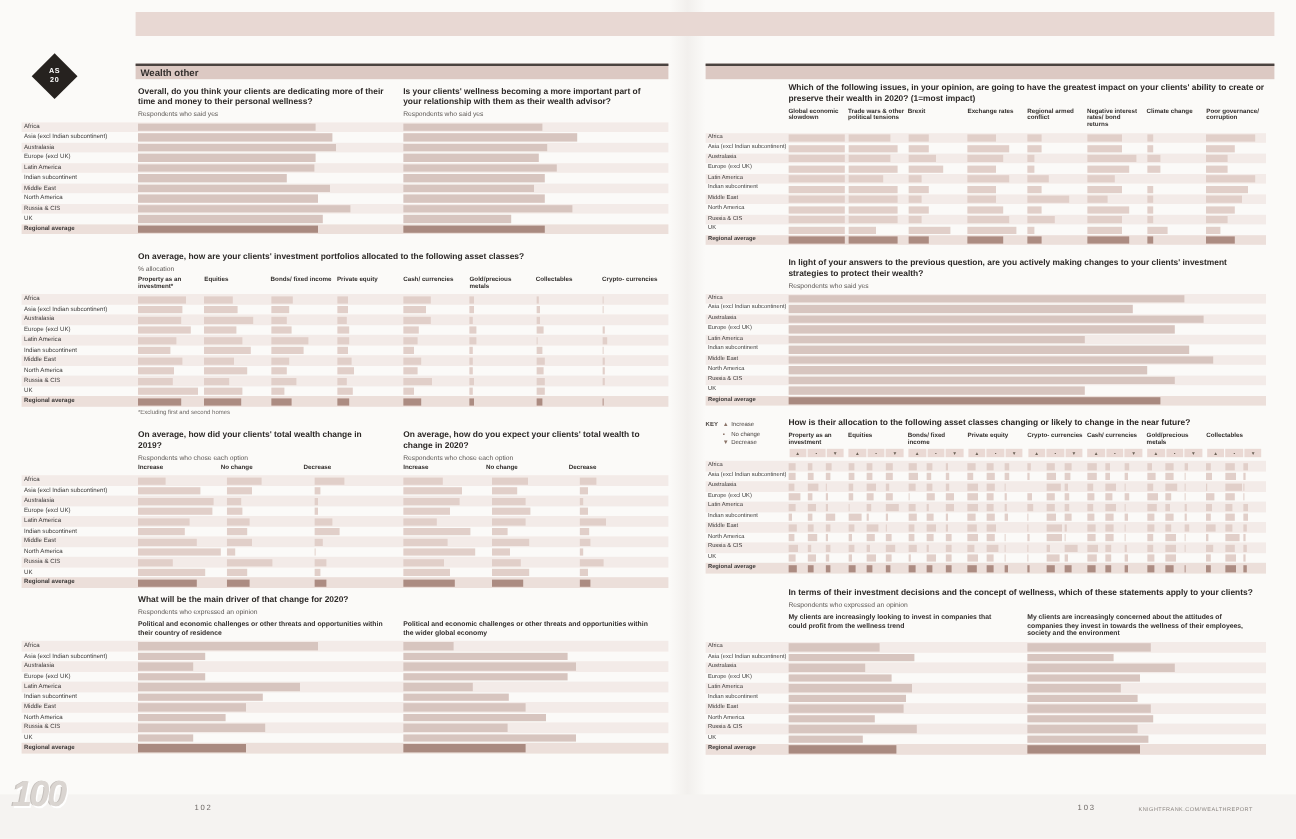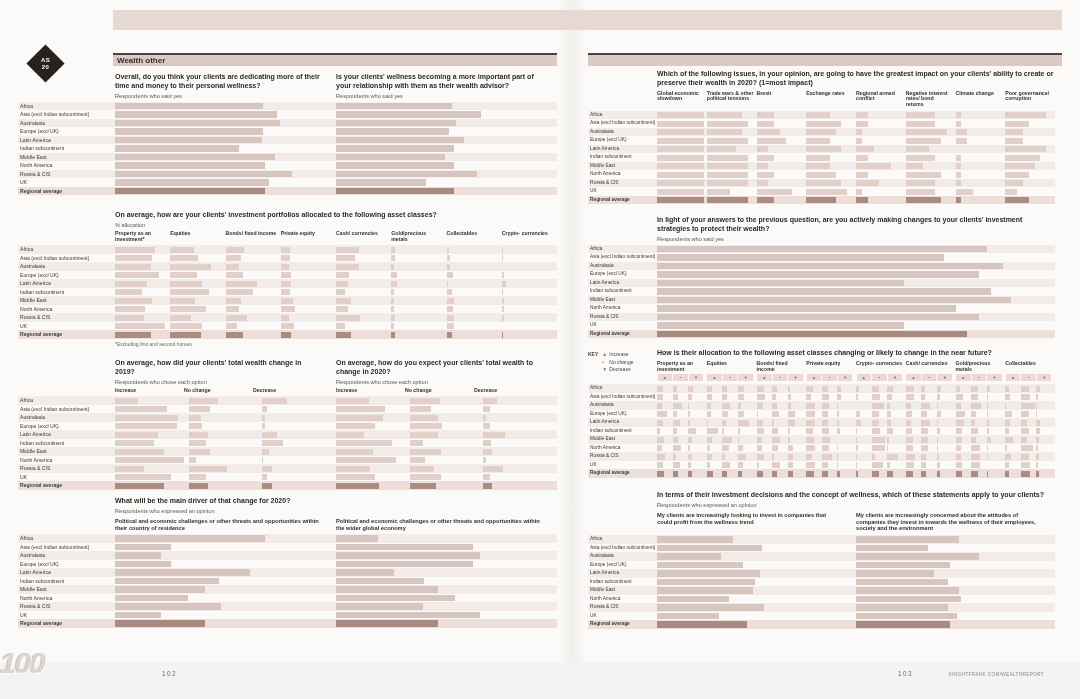--- a/index.html
+++ b/index.html
@@ -41,21 +41,21 @@
   .stmt{font-weight:bold;font-size:5.7px;line-height:1.2;color:#332f2d;padding-right:14px}
   .grp{flex:1;display:flex;padding-right:3px}
   .gglyph{flex:1;margin:0 .5px;background:#ead9d4;font-size:4px;line-height:7px;text-align:center;color:#6d6358}
   .fn{font-size:5px;color:#6d6865;margin-top:2.5px}
   .key{position:absolute;left:0;top:2px;width:66px;display:flex;font-size:5px;color:#4a4441}
   .key .kl{font-weight:bold;margin-right:4px}
   .key .ki{line-height:1.5}
   .key .ic{display:inline-block;width:7px;color:#8a7368}
   .pnum{position:absolute;top:670px;font-size:6.4px;letter-spacing:1.5px;color:#6e6966}
   .site{position:absolute;top:671.5px;right:36px;font-size:4.6px;letter-spacing:.4px;color:#8d8783}
-  .wm{position:absolute;left:0;top:646px;display:flex;align-items:flex-end}
+  .wm{position:absolute;left:10px;top:646px;display:flex;align-items:flex-end}
   .wm .lg{font-size:30px;font-weight:800;color:#dad5d1;text-shadow:1px 1px 0 #fff,-1px 0 0 #c4bfbb;font-style:italic;letter-spacing:-2px}
   .wm .zh{font-size:31px;font-weight:800;color:#d6d1cd;margin-left:6px;letter-spacing:2px;
     text-shadow:1.5px 1.5px 0 #fff,-1px -1px 0 #bdb8b4}
 </style>
 </head>
 <body>
 
 <div class="sheet"></div>
 <div class="gutter"></div>
 <div class="band"></div>

